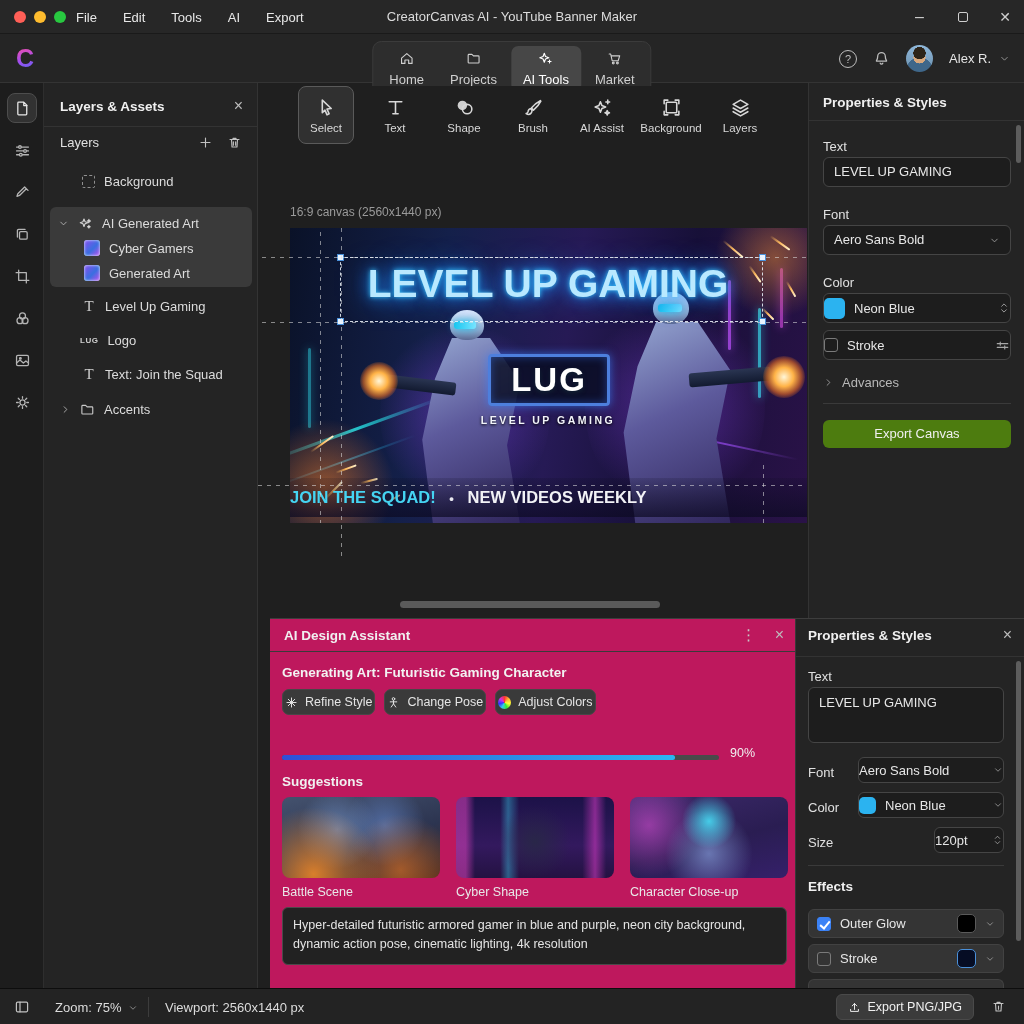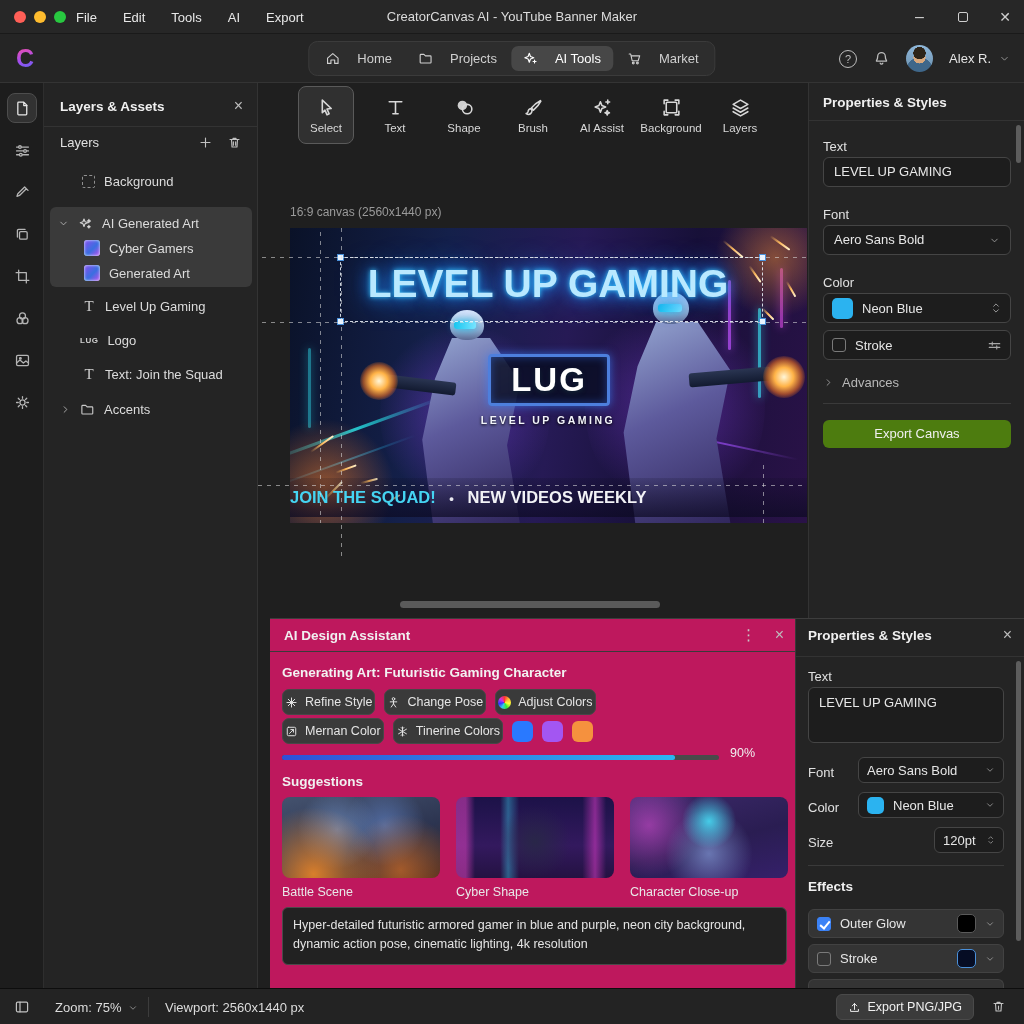--- a/index.html
+++ b/index.html
@@ -15,21 +15,21 @@
   .menus span { cursor:default; }
   .win-title { position:absolute; left:0; top:0; width:1024px; height:34px; line-height:34px; text-align:center; font-size:13px; color:#dcdcdc; pointer-events:none; }
   .winctl { position:absolute; top:0; height:34px; display:flex; align-items:center; color:#cfcfcf; }
 
   
   .navbar { position:absolute; left:0; top:34px; width:1024px; height:49px; background:#252525; border-bottom:1px solid #343434; }
   .logo-c { position:absolute; left:16px; top:10px; font-size:25px; font-weight:bold;
     background:linear-gradient(165deg,#ff4fa0 5%,#a34ef0 55%,#4f6af0 95%);
     -webkit-background-clip:text; background-clip:text; color:transparent; }
   .tabwrap { position:absolute; left:50%; top:7px; transform:translateX(-50%); background:#2d2d2d; border:1px solid #3b3b3b; border-radius:9px; padding:4px; display:flex; gap:2px; }
-  .navtab { display:flex; align-items:center; gap:17px; padding:5px 12px; border-radius:7px; font-size:13px; color:#cfcfcf; cursor:pointer; }
+  .navtab { display:flex; align-items:center; gap:6px; padding:5px 12px; border-radius:7px; font-size:13px; color:#cfcfcf; cursor:pointer;flex-direction:column; }
   .navtab.active { background:#474747; color:#fff; }
   .navtab svg { flex:0 0 auto; }
   .nav-right { position:absolute; right:14px; top:0; height:49px; display:flex; align-items:center; gap:16px; }
   .helpcircle { width:18px; height:18px; border:1.4px solid #bdbdbd; border-radius:50%; font-size:11px; line-height:16px; text-align:center; color:#bdbdbd; }
   .avatar { width:27px; height:27px; border-radius:50%; overflow:hidden;
     background:
       radial-gradient(circle at 50% 30%, #2d2419 0 26%, transparent 27%),
       radial-gradient(circle at 50% 46%, #d9a87c 0 30%, transparent 31%),
       radial-gradient(circle at 50% 95%, #3f678a 0 45%, transparent 46%),
       linear-gradient(180deg,#8fb7d9,#6b90ae); }
@@ -90,21 +90,21 @@
 
   
   .rpanel { position:absolute; left:808px; top:83px; width:216px; height:535px; background:#242424; border-left:1px solid #333; }
   .rpanel-head { position:absolute; left:0; top:0; width:100%; height:38px; border-bottom:1px solid #333; }
   .panel-title { position:absolute; left:14px; top:12px; font-size:13.5px; font-weight:bold; color:#f0f0f0; }
   .flabel { font-size:13px; color:#e0e0e0; }
   .inputbox { position:absolute; left:14px; width:188px; height:30px; background:#1d1d1d; border:1px solid #454545; border-radius:6px;
     font-size:13px; color:#e8e8e8; line-height:28px; padding:0 10px; }
   .selbox { display:flex; align-items:center; }
   .swatch { border-radius:5px; flex:0 0 auto; }
-  .rowbox { position:absolute; left:14px; width:188px; height:30px; background:#1d1d1d; border:1px solid #454545; border-radius:6px; display:flex; align-items:center; padding:0 8px; gap:9px; font-size:13px; }
+  .rowbox { position:absolute; left:14px; width:188px; height:30px; background:#1d1d1d; border:1px solid #454545; border-radius:6px; display:flex; align-items:center; padding:0 0; gap:9px; font-size:13px; }
   .chk { width:14px; height:14px; border:1.5px solid #7a7a7a; border-radius:3px; flex:0 0 auto; }
   .chk.on { background:#3b82f6; border-color:#3b82f6; position:relative; }
   .chk.on::after { content:""; position:absolute; left:3.5px; top:1px; width:4px; height:8px; border:solid #fff; border-width:0 2px 2px 0; transform:rotate(40deg); }
   .export-btn { position:absolute; left:14px; width:188px; height:28px; background:#4d7c0f; border-radius:6px; text-align:center; line-height:28px; font-size:13px; color:#f0f0f0; cursor:pointer; }
   .vscroll { position:absolute; width:5px; border-radius:3px; background:#5d5d5d; }
 
   
   .apanel { position:absolute; left:270px; top:618px; width:537px; height:370px; background:#be185d; border-top:1px solid #3d3d3d; border-right:1px solid #1a1a1a; }
   .apanel-head { position:absolute; left:0; top:0; width:100%; height:33px; border-bottom:1px solid #3a3a3a; }
   .chip { display:inline-flex; align-items:center; gap:7px; background:#3a3a3a; border:1px solid #474747; border-radius:7px; padding:5px 2px; font-size:12.5px; color:#e4e4e4; cursor:pointer; }
@@ -503,38 +503,20 @@
             <path d="M10 7 v5 M5 9 h10 M10 12 l-3.5 5 M10 12 l3.5 5"></path>
           </svg>
         <span>Change Pose</span>
       </div>
       <div class="chip">
         <span class="colorwheel"></span>
         <span>Adjust Colors</span>
       </div>
     </div>
 
-    <div class="chiprow" style="top:99px">
-      <div class="chip">
-        <svg width="13" height="13" viewBox="0 0 20 20">
-            <rect x="3.5" y="3.5" width="13" height="13" rx="2"></rect>
-            <path d="M7 13 L13 7 M9 7 h4 v4"></path>
-          </svg>
-        <span>Mernan Color</span>
-      </div>
-      <div class="chip">
-        <svg width="13" height="13" viewBox="0 0 20 20">
-            <path d="M10 3 v14 M4 6.5 l12 7 M16 6.5 l-12 7 M8 4 l2 2 2-2 M8 16 l2-2 2 2"></path>
-          </svg>
-        <span>Tinerine Colors</span>
-      </div>
-      <span class="mini-swatch" style="background: rgb(41, 121, 255);"></span>
-      <span class="mini-swatch" style="background: rgb(163, 86, 242);"></span>
-      <span class="mini-swatch" style="background: rgb(245, 145, 62);"></span>
-    </div>
 
     <div class="ptrack">
       <div class="pfill" style="width: 90%;"></div>
     </div>
     <div class="ppct">90%</div>
 
     <div class="sugg-title">Suggestions</div>
 
     <div class="sugg-card" style="left:12px;top:178px;background:
         radial-gradient(circle at 20% 95%, rgba(245,140,40,.85), transparent 45%),

